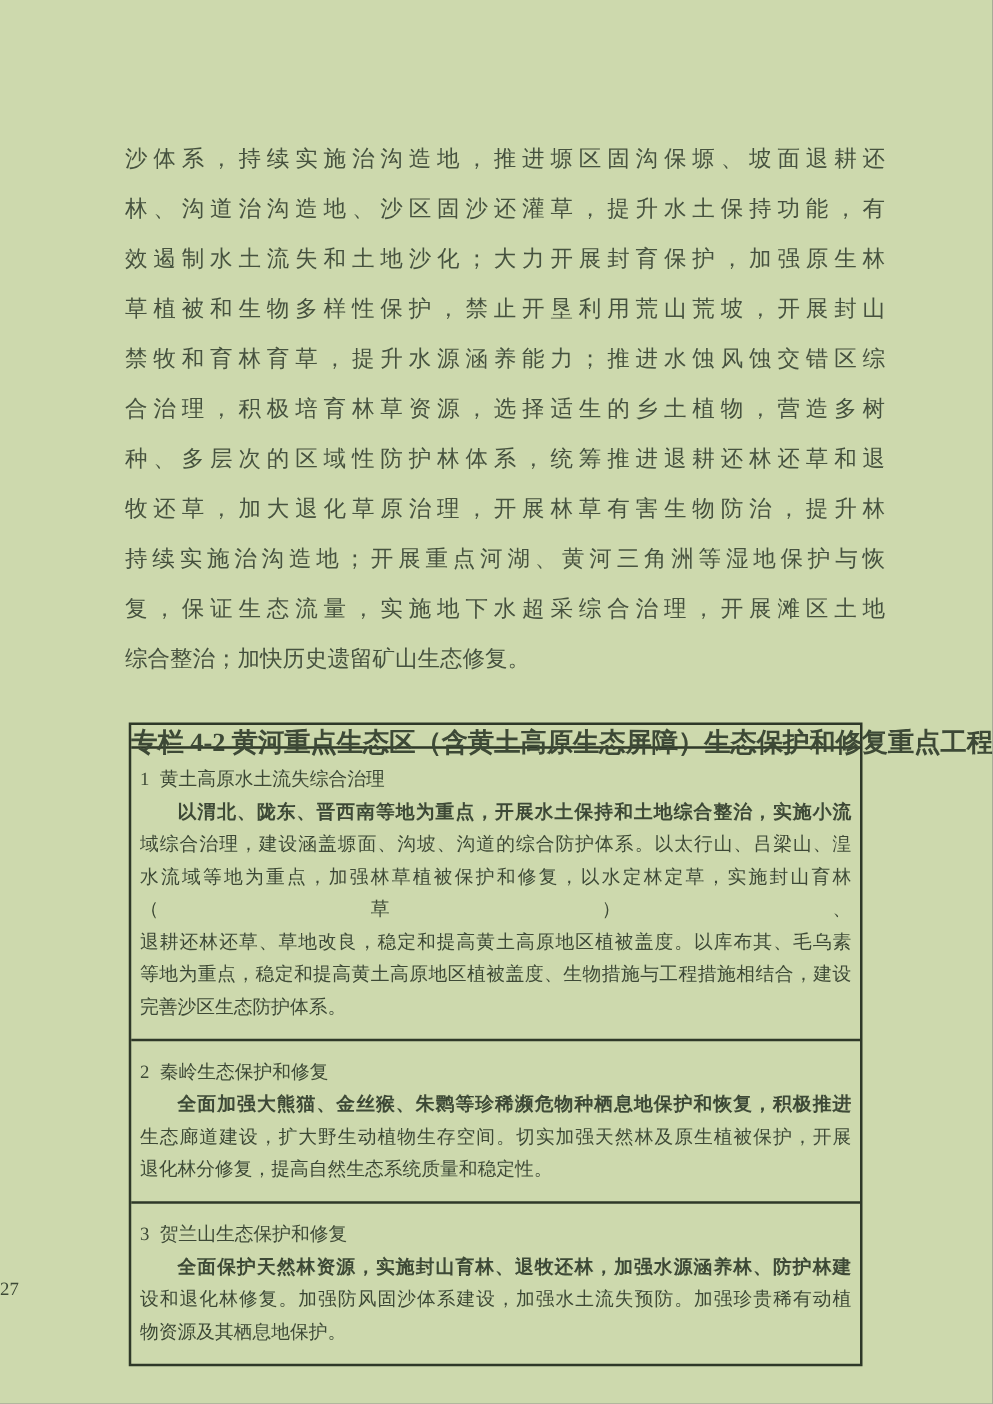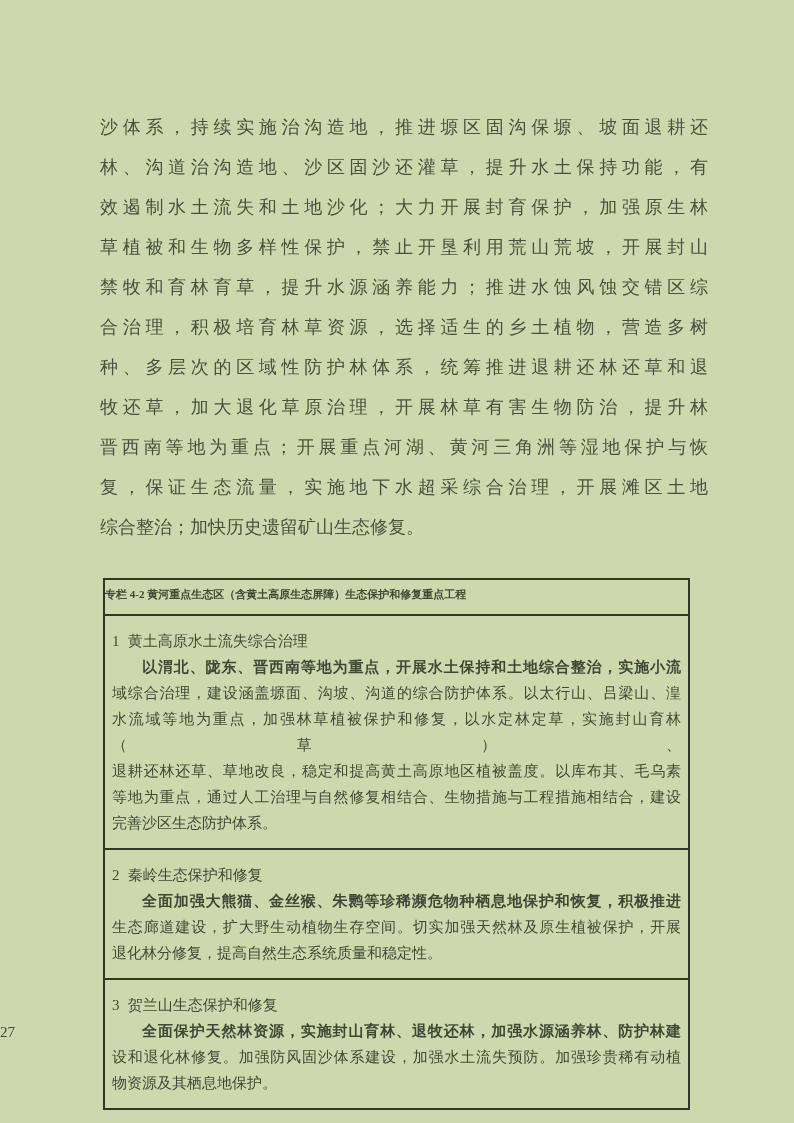--- a/index.html
+++ b/index.html
@@ -36,24 +36,25 @@
   }
   
   .box{
     position:absolute;
     left:103px;top:578px;width:587px;
     border:2px solid var(--border);
     color:var(--box-text);
     font-size:15px;
   }
   .box-header{
-    height:36px;
+    height:19px;
     line-height:29px;
+    text-align:center;
     font-weight:bold;
-    font-size:11px;
+    font-size:21px;
     border-bottom:2px solid var(--border);
     white-space:nowrap;
   }
   .box-item{
     padding:12px 7px;
     line-height:26px;
   }
   .box-item + .box-item{
     border-top:2px solid var(--border);
   }
@@ -82,35 +83,35 @@
 
   <div class="main-text">
       <div class="jline">沙体系，持续实施治沟造地，推进塬区固沟保塬、坡面退耕还</div>
       <div class="jline">林、沟道治沟造地、沙区固沙还灌草，提升水土保持功能，有</div>
       <div class="jline">效遏制水土流失和土地沙化；大力开展封育保护，加强原生林</div>
       <div class="jline">草植被和生物多样性保护，禁止开垦利用荒山荒坡，开展封山</div>
       <div class="jline">禁牧和育林育草，提升水源涵养能力；推进水蚀风蚀交错区综</div>
       <div class="jline">合治理，积极培育林草资源，选择适生的乡土植物，营造多树</div>
       <div class="jline">种、多层次的区域性防护林体系，统筹推进退耕还林还草和退</div>
       <div class="jline">牧还草，加大退化草原治理，开展林草有害生物防治，提升林</div>
-      <div class="jline">晋西南等地为重点；开展重点河湖、黄河三角洲等湿地保护与恢</div>
+      <div class="jline">持续实施治沟造地；开展重点河湖、黄河三角洲等湿地保护与恢</div>
       <div class="jline">复，保证生态流量，实施地下水超采综合治理，开展滩区土地</div>
       <div class="jline last">综合整治；加快历史遗留矿山生态修复。</div>
     </div>
 
   <div class="box">
     <div class="box-header">专栏 4-2 黄河重点生态区（含黄土高原生态屏障）生态保护和修复重点工程</div>
     <div>
         <div class="box-item">
           <div class="item-title"><span class="num">1</span><span>黄土高原水土流失综合治理</span></div>
           <div class="jline indent">以渭北、陇东、晋西南等地为重点，开展水土保持和土地综合整治，实施小流</div>
           <div class="jline">域综合治理，建设涵盖塬面、沟坡、沟道的综合防护体系。以太行山、吕梁山、湟</div>
           <div class="jline">水流域等地为重点，加强林草植被保护和修复，以水定林定草，实施封山育林（草）、</div>
           <div class="jline">退耕还林还草、草地改良，稳定和提高黄土高原地区植被盖度。以库布其、毛乌素</div>
-          <div class="jline">等地为重点，通过人工治理与自然修复相结合、生物措施与工程措施相结合，建设</div>
+          <div class="jline">等地为重点，稳定和提高黄土高原地区植被盖度、生物措施与工程措施相结合，建设</div>
           <div class="jline last">完善沙区生态防护体系。</div>
         </div>
         <div class="box-item">
           <div class="item-title"><span class="num">2</span><span>秦岭生态保护和修复</span></div>
           <div class="jline indent">全面加强大熊猫、金丝猴、朱鹮等珍稀濒危物种栖息地保护和恢复，积极推进</div>
           <div class="jline">生态廊道建设，扩大野生动植物生存空间。切实加强天然林及原生植被保护，开展</div>
           <div class="jline last">退化林分修复，提高自然生态系统质量和稳定性。</div>
         </div>
         <div class="box-item">
           <div class="item-title"><span class="num">3</span><span>贺兰山生态保护和修复</span></div>

